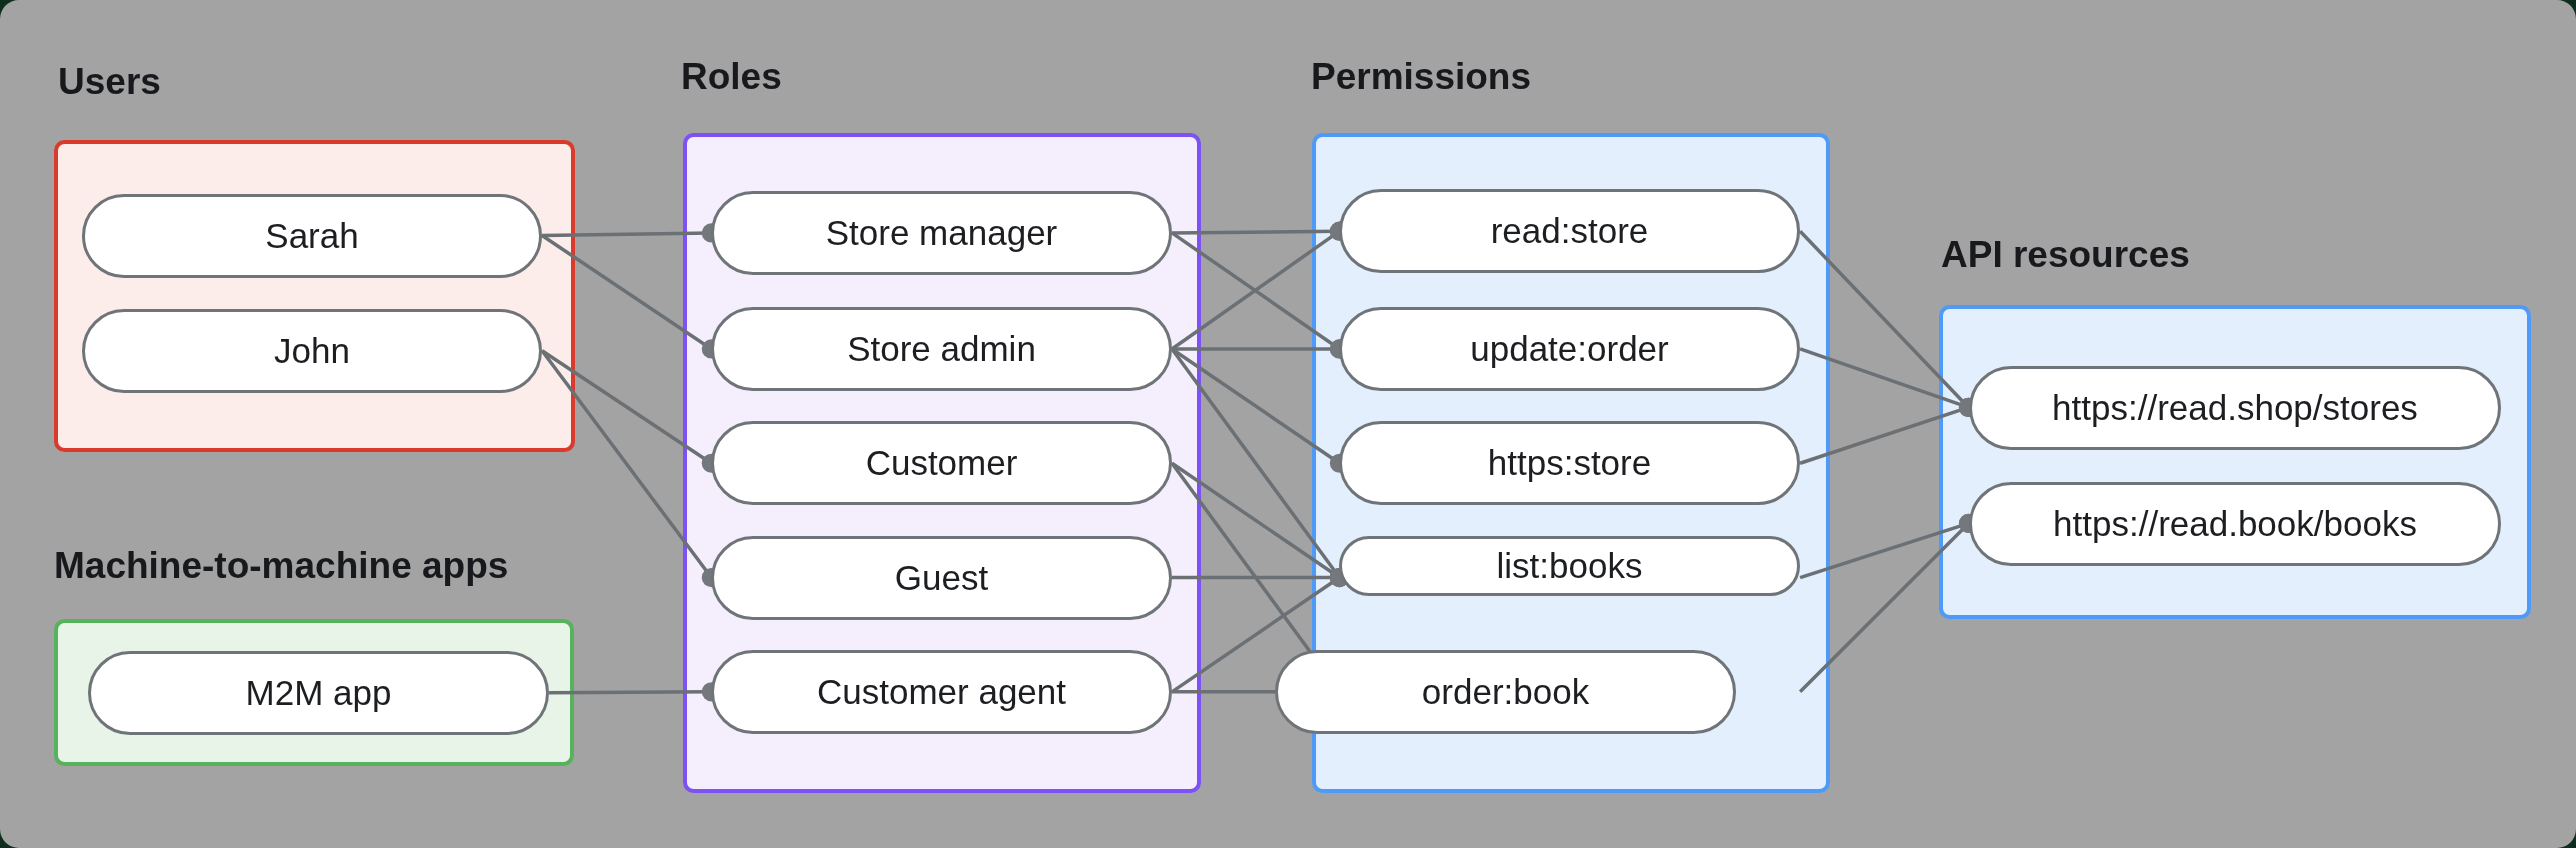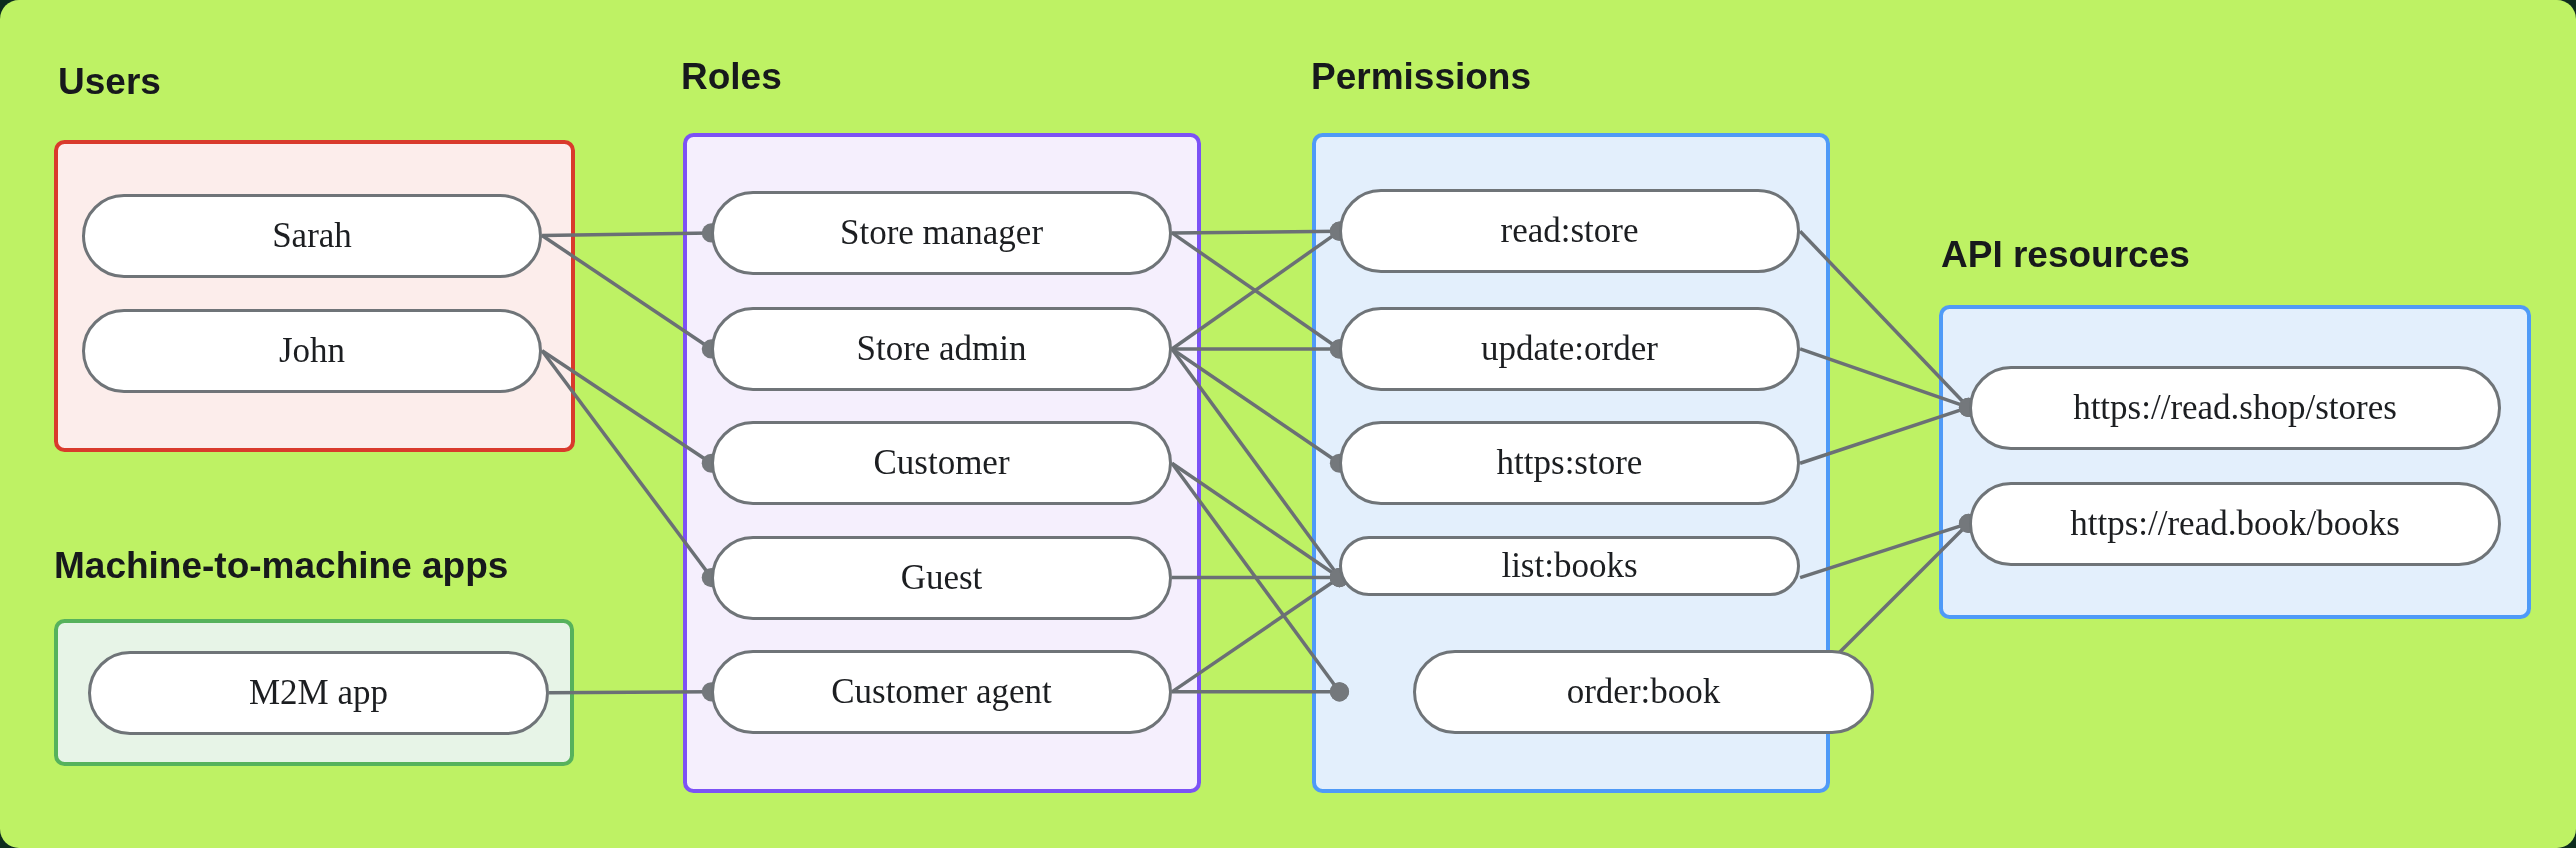--- a/index.html
+++ b/index.html
@@ -45,27 +45,26 @@
     background: #ffffff;
     border: 3.5px solid #6f7478;
     border-radius: 872px;
     display: flex;
     align-items: center;
     justify-content: center;
     font-size: 35px;
     color: #1c1e21;
     white-space: nowrap;
     z-index: 3;
-    font-family: Liberation Serif, serif;
   }
 </style>
 </head>
 <body style="background: rgb(14, 45, 30);">
 
-<div class="canvas" style="background: #bef264;">
+<div class="canvas" style="background: #a3a3a3;">
   <svg class="edges-layer" width="2576" height="848" viewBox="0 0 2952 972">
       <line x1="621" y1="270" x2="815" y2="267" stroke="#6b7075" stroke-width="4"></line>
       <line x1="621" y1="270" x2="815" y2="400" stroke="#6b7075" stroke-width="4"></line>
       <line x1="621" y1="402" x2="815" y2="531" stroke="#6b7075" stroke-width="4"></line>
       <line x1="621" y1="402" x2="815" y2="662" stroke="#6b7075" stroke-width="4"></line>
       <line x1="629" y1="794" x2="815" y2="793" stroke="#6b7075" stroke-width="4"></line>
       <line x1="1343" y1="267" x2="1535" y2="265" stroke="#6b7075" stroke-width="4"></line>
       <line x1="1343" y1="267" x2="1535" y2="400" stroke="#6b7075" stroke-width="4"></line>
       <line x1="1343" y1="400" x2="1535" y2="265" stroke="#6b7075" stroke-width="4"></line>
       <line x1="1343" y1="400" x2="1535" y2="400" stroke="#6b7075" stroke-width="4"></line>
@@ -119,17 +118,17 @@
     <div class="pill" style="left: 88px; top: 651px; width: 461px; height: 84px; border-color: rgb(111, 116, 120); background: rgb(255, 255, 255); color: rgb(28, 30, 33);">M2M app</div>
     <div class="pill" style="left: 711px; top: 191px; width: 461px; height: 84px; border-color: rgb(111, 116, 120); background: rgb(255, 255, 255); color: rgb(28, 30, 33);">Store manager</div>
     <div class="pill" style="left: 711px; top: 421px; width: 461px; height: 84px; border-color: rgb(111, 116, 120); background: rgb(255, 255, 255); color: rgb(28, 30, 33);">Customer</div>
     <div class="pill" style="left: 711px; top: 307px; width: 461px; height: 84px; border-color: rgb(111, 116, 120); background: rgb(255, 255, 255); color: rgb(28, 30, 33);">Store admin</div>
     <div class="pill" style="left: 711px; top: 536px; width: 461px; height: 84px; border-color: rgb(111, 116, 120); background: rgb(255, 255, 255); color: rgb(28, 30, 33);">Guest</div>
     <div class="pill" style="left: 711px; top: 650px; width: 461px; height: 84px; border-color: rgb(111, 116, 120); background: rgb(255, 255, 255); color: rgb(28, 30, 33);">Customer agent</div>
     <div class="pill" style="left: 1339px; top: 189px; width: 461px; height: 84px; border-color: rgb(111, 116, 120); background: rgb(255, 255, 255); color: rgb(28, 30, 33);">read:store</div>
     <div class="pill" style="left: 1339px; top: 307px; width: 461px; height: 84px; border-color: rgb(111, 116, 120); background: rgb(255, 255, 255); color: rgb(28, 30, 33);">update:order</div>
     <div class="pill" style="left: 1339px; top: 421px; width: 461px; height: 84px; border-color: rgb(111, 116, 120); background: rgb(255, 255, 255); color: rgb(28, 30, 33);">https:store</div>
     <div class="pill" style="left: 1339px; top: 536px; width: 461px; height: 60px; border-color: rgb(111, 116, 120); background: rgb(255, 255, 255); color: rgb(28, 30, 33);">list:books</div>
-    <div class="pill" style="left: 1413px; top: 650px; width: 461px; height: 84px; border-color: rgb(111, 116, 120); background: rgb(255, 255, 255); color: rgb(28, 30, 33);">order:book</div>
+    <div class="pill" style="left: 1275px; top: 650px; width: 461px; height: 84px; border-color: rgb(111, 116, 120); background: rgb(255, 255, 255); color: rgb(28, 30, 33);">order:book</div>
     <div class="pill" style="left: 1969px; top: 366px; width: 532px; height: 84px; border-color: rgb(111, 116, 120); background: rgb(255, 255, 255); color: rgb(28, 30, 33);">https://read.shop/stores</div>
     <div class="pill" style="left: 1969px; top: 482px; width: 532px; height: 84px; border-color: rgb(111, 116, 120); background: rgb(255, 255, 255); color: rgb(28, 30, 33);">https://read.book/books</div>
   </div>
 
 
 </body></html>

